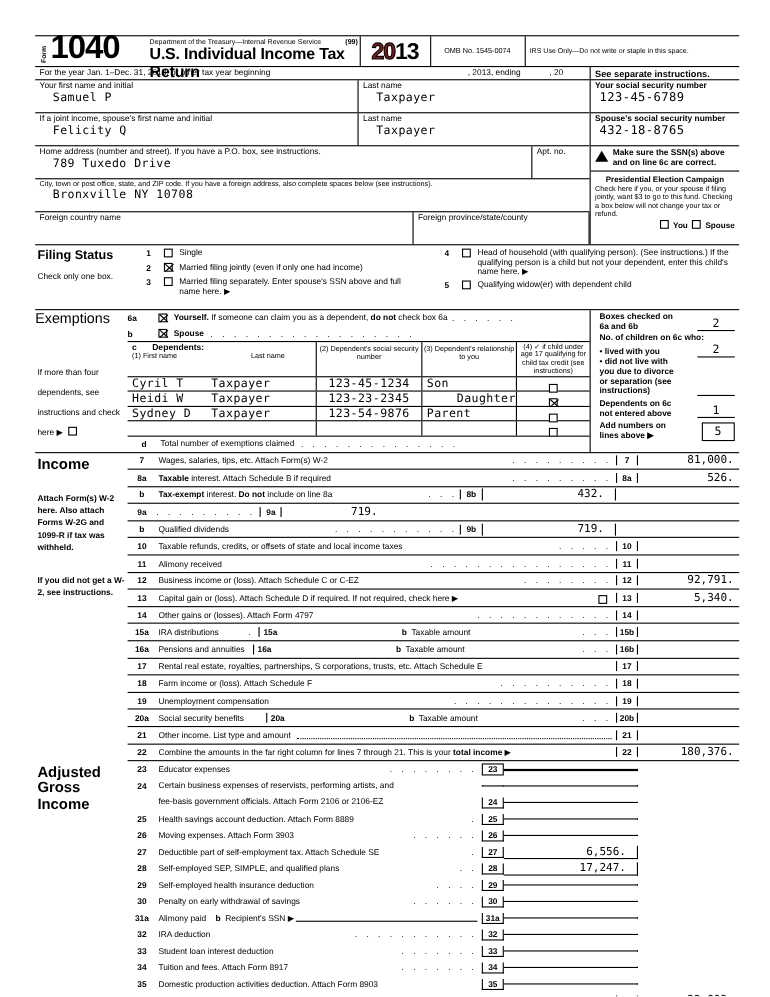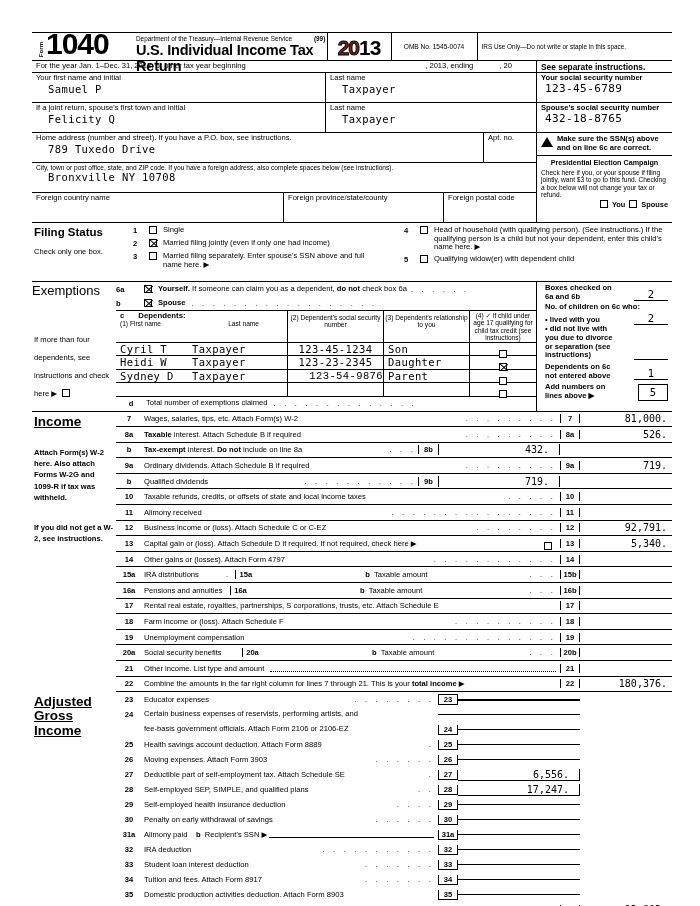--- a/index.html
+++ b/index.html
@@ -84,21 +84,21 @@
     padding-right: 5px; font-family: "DejaVu Sans Mono", monospace; font-size: 10px;
   }
   .numbox { width: 20px; border-left: 1px solid #000; border-right:1px solid #000; text-align: center; font-size: 7.6px; font-weight: bold; }
   .shade { background: #c8c8c8; }
 
   .lnno { width: 26px; text-align: center; font-weight: bold; font-size: 7.6px; flex: none;}
   .lntext { flex: 1; font-size: 7.6px; padding-left: 2px; }
   .leftlabel { width: 78px; flex: none; padding-left: 2px;}
 
   .irow { display:flex; align-items: center; height: 15.6px; }
-  .secttitle { font-size: 13.5px; font-weight: bold; line-height: 1.05; text-decoration: underline; }
+  .secttitle { font-size: 13.5px; font-weight: bold; line-height: 1.05; }
 </style>
 </head>
 <body>
 
 <div class="page">
 <div class="form">
 
   <div class="hdr b" style="height:28px;">
     <div class="hdr-form-cell">
       <div class="vert-form">Form</div>
@@ -138,21 +138,21 @@
           <div class="hand hand-nm">Samuel P</div>
         </div>
         <div style="width:210px;" class="cellL">
           <div class="lbl2">Last name</div>
           <div class="hand hand-nm">Taxpayer</div>
         </div>
       </div>
 
       <div class="rowflex b" style="height:30px;">
         <div style="flex:1;" class="cellL br">
-          <div class="lbl2">If a joint return, spouse's first town and initial</div>
+          <div class="lbl2">If a joint income, spouse's first name and initial</div>
           <div class="hand hand-nm">Felicity Q</div>
         </div>
         <div style="width:210px;" class="cellL">
           <div class="lbl2">Last name</div>
           <div class="hand hand-nm">Taxpayer</div>
         </div>
       </div>
 
       <div class="rowflex b" style="height:30px;">
         <div style="flex:1;" class="cellL br">
@@ -170,24 +170,20 @@
         <div class="hand hand-nm">Bronxville NY 10708</div>
       </div>
 
       <div class="rowflex" style="height:29px;">
         <div style="flex:1;" class="cellL br">
           <div class="lbl2">Foreign country name</div>
           <div class="hand"></div>
         </div>
         <div style="width:160px;" class="cellL br">
           <div class="lbl2">Foreign province/state/county</div>
-          <div class="hand"></div>
-        </div>
-        <div style="width:92px;" class="cellL">
-          <div class="lbl2">Foreign postal code</div>
           <div class="hand"></div>
         </div>
       </div>
     </div>
 
     <div class="rightcol bl">
       <div class="b" style="height:30px;padding-left:4px;">
         <div class="bold" style="font-size:7.6px;">Your social security number</div>
         <div class="hand" style="font-size:11px;padding-left:4px;">123-45-6789</div>
       </div>
@@ -299,29 +295,29 @@
             <div style="width:96px;text-align:center;" class="br hand">123-45-1234</div>
             <div style="width:86px;padding-left:4px;" class="br hand">Son</div>
             <div style="flex:1;text-align:center;"><span class="cb"></span></div>
           </div>
           <div class="b" style="display:flex;height:13.5px;">
             <div style="width:172px;display:flex;" class="br hand">
               <span style="width:76px;padding-left:4px;">Heidi W</span>
               <span>Taxpayer</span>
             </div>
             <div style="width:96px;text-align:center;" class="br hand">123-23-2345</div>
-            <div style="width:86px;padding-left:4px;" class="br hand">Daughter</div>
+            <div style="width:86px;padding-left:4px;text-align:right;" class="br hand">Daughter</div>
             <div style="flex:1;text-align:center;"><span class="cb x"></span></div>
           </div>
           <div class="b" style="display:flex;height:13.5px;">
             <div style="width:172px;display:flex;" class="br hand">
               <span style="width:76px;padding-left:4px;">Sydney D</span>
               <span>Taxpayer</span>
             </div>
-            <div style="width:96px;text-align:right;font-family:Liberation Mono, monospace;" class="br hand">123-54-9876</div>
+            <div style="width:96px;text-align:center;" class="br hand">123-54-9876</div>
             <div style="width:86px;padding-left:4px;" class="br hand">Parent</div>
             <div style="flex:1;text-align:center;"><span class="cb"></span></div>
           </div>
           <div class="b" style="display:flex;height:13.5px;">
             <div style="width:172px;" class="br hand"></div>
             <div style="width:96px;" class="br hand"></div>
             <div style="width:86px;" class="br hand"></div>
             <div style="flex:1;text-align:center;"><span class="cb"></span></div>
           </div>
 
@@ -390,21 +386,20 @@
         <span class="lntext"><b>Tax-exempt</b> interest. <b>Do not</b> include on line 8a</span>
         <span class="dots" style="padding-right:2px;">. . .</span>
         <span class="numbox bl" style="border-right:none;">8b</span>
         <span style="width:122px;border-left:1px solid #000;border-right:1px solid #000;text-align:right;padding-right:10px;font-family:'DejaVu Sans Mono',monospace;font-size:10px;">432.</span>
         <span class="numbox shade" style="border-left:none;border-right:none;"></span>
         <span class="amtcell shade" style="border-left:none;"></span>
       </div>
 
       <div class="irow b">
         <span class="lnno">9a</span>
-        <span class="lntext">Ordinary dividends. Attach Schedule B if required</span>
         <span class="dots" style="padding-right:4px;">. . . . . . . . .</span>
         <span class="numbox">9a</span>
         <span class="amtcell" style="border-left:none;">719.</span>
       </div>
 
       <div class="irow b">
         <span class="lnno">b</span>
         <span class="lntext">Qualified dividends</span>
         <span class="dots" style="padding-right:2px;">. . . . . . . . . . .</span>
         <span class="numbox bl" style="border-right:none;">9b</span>

